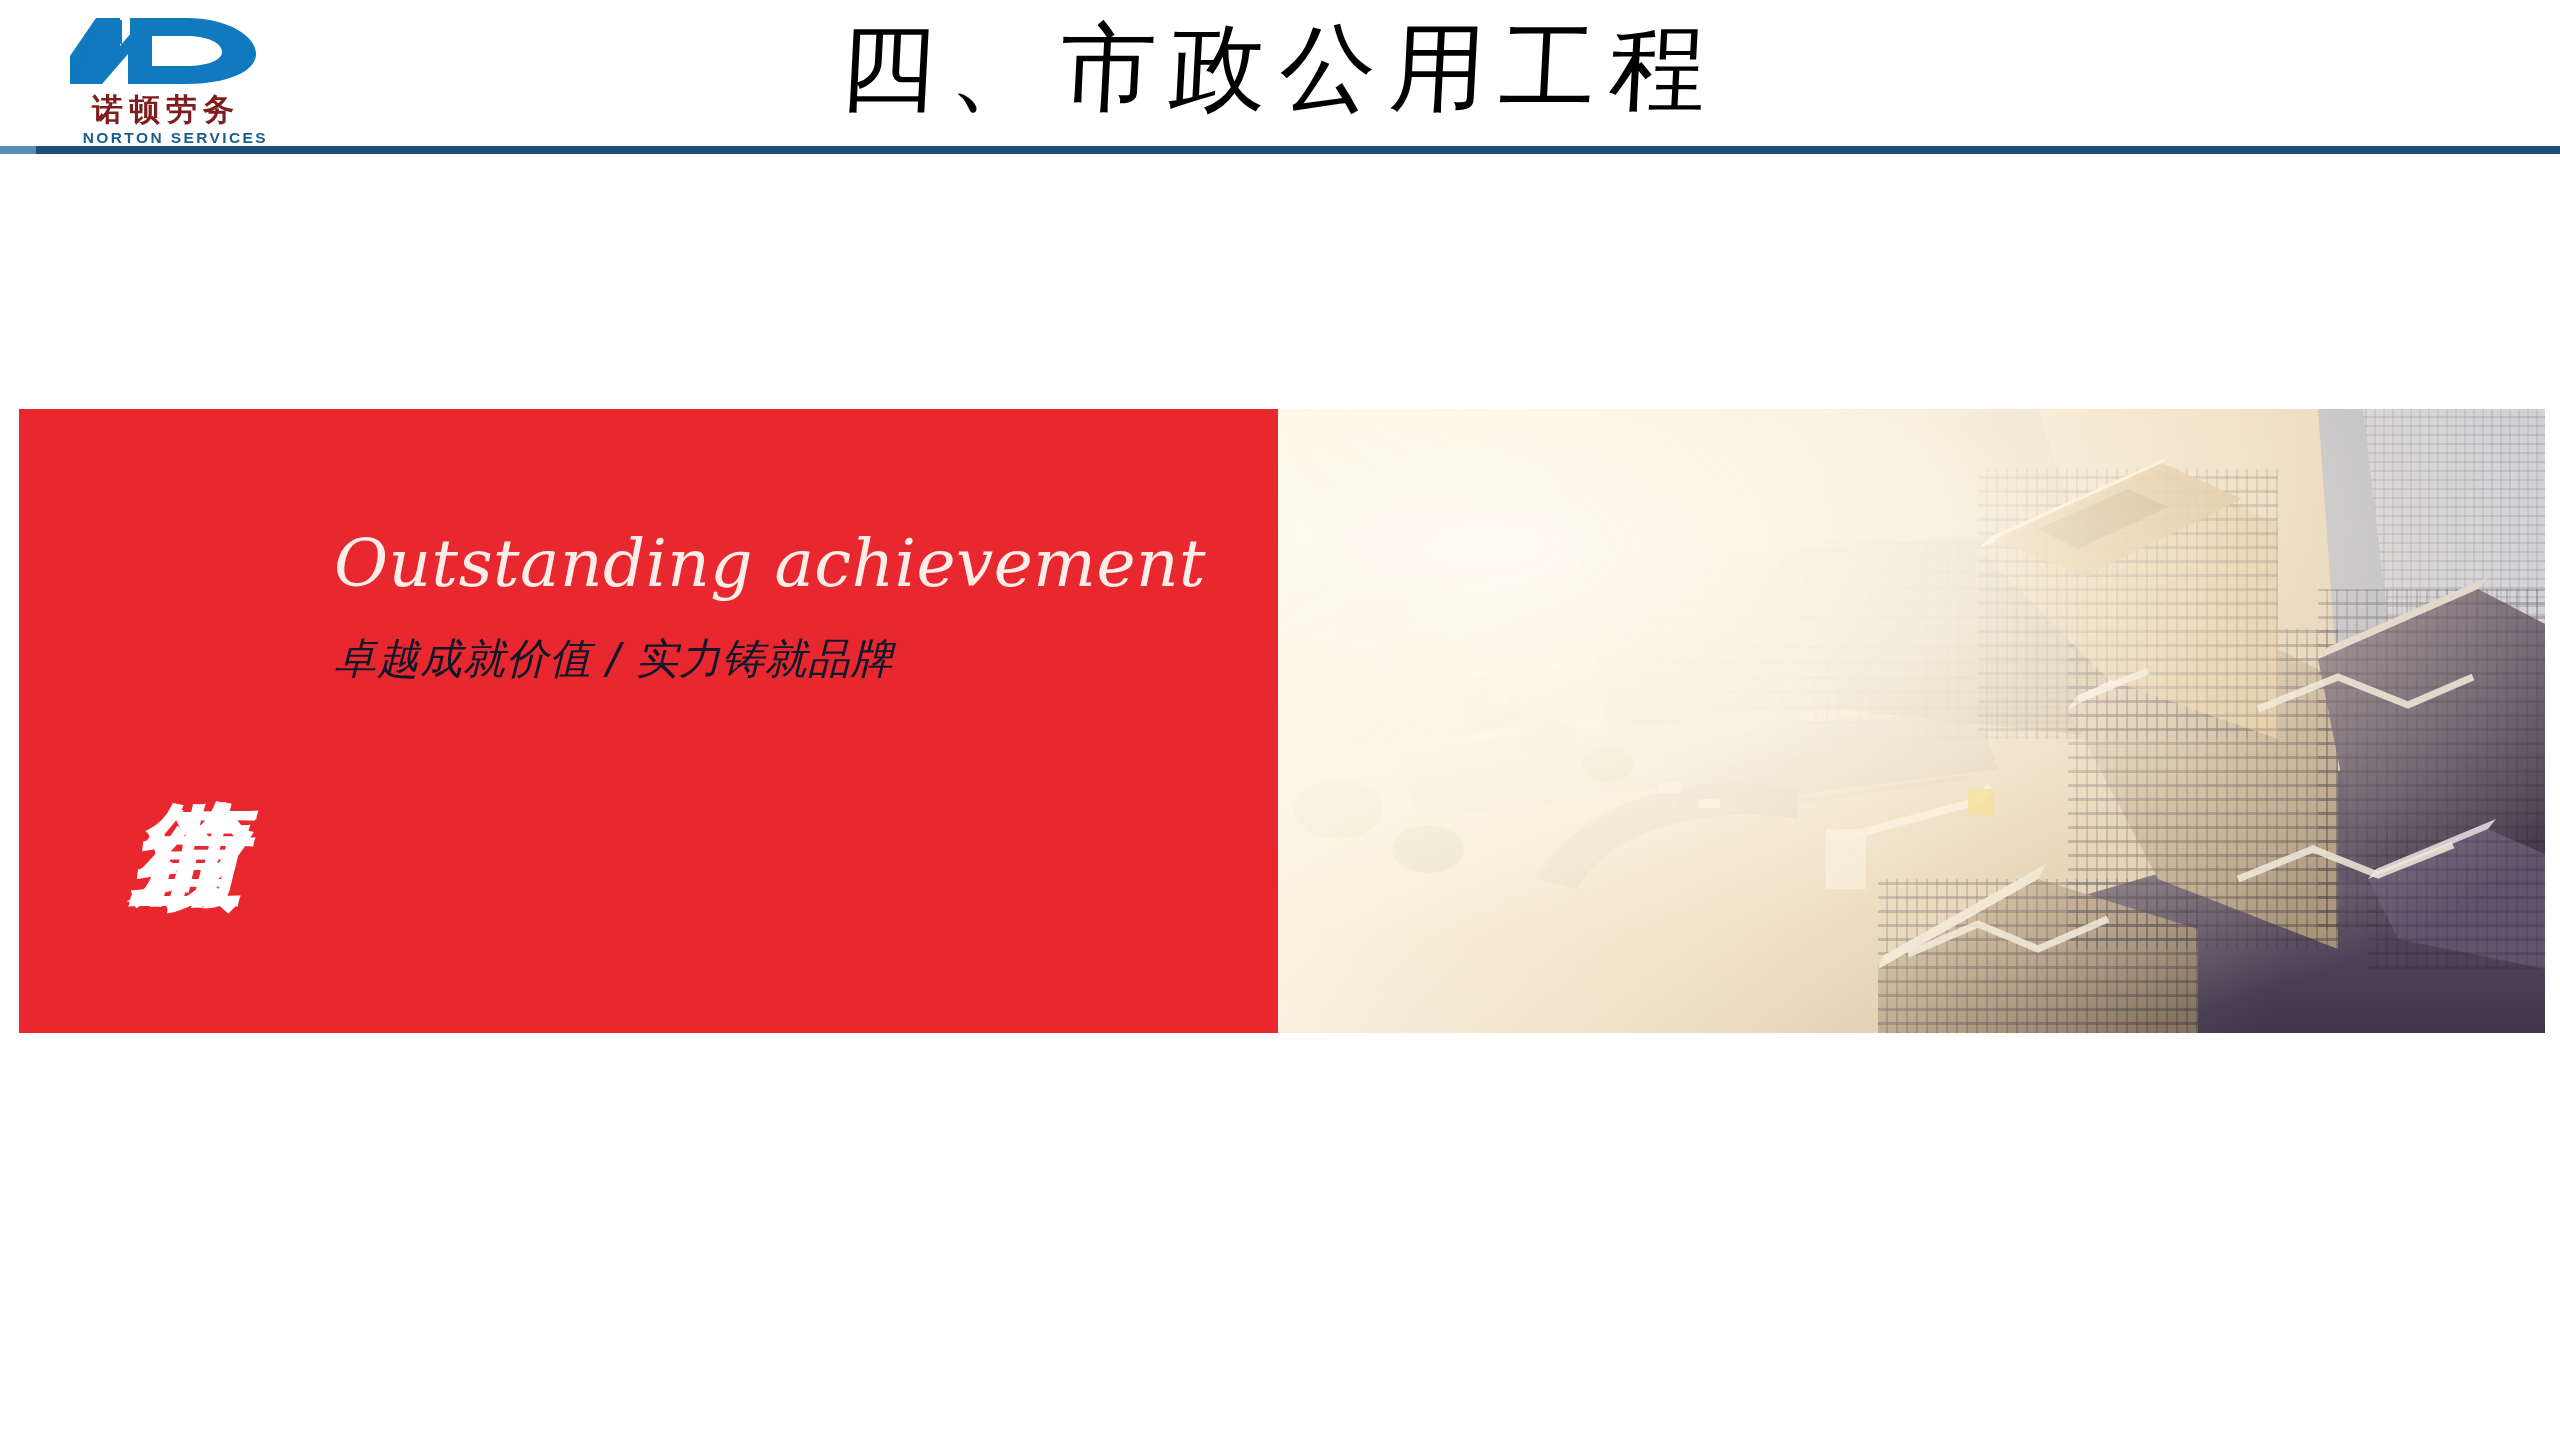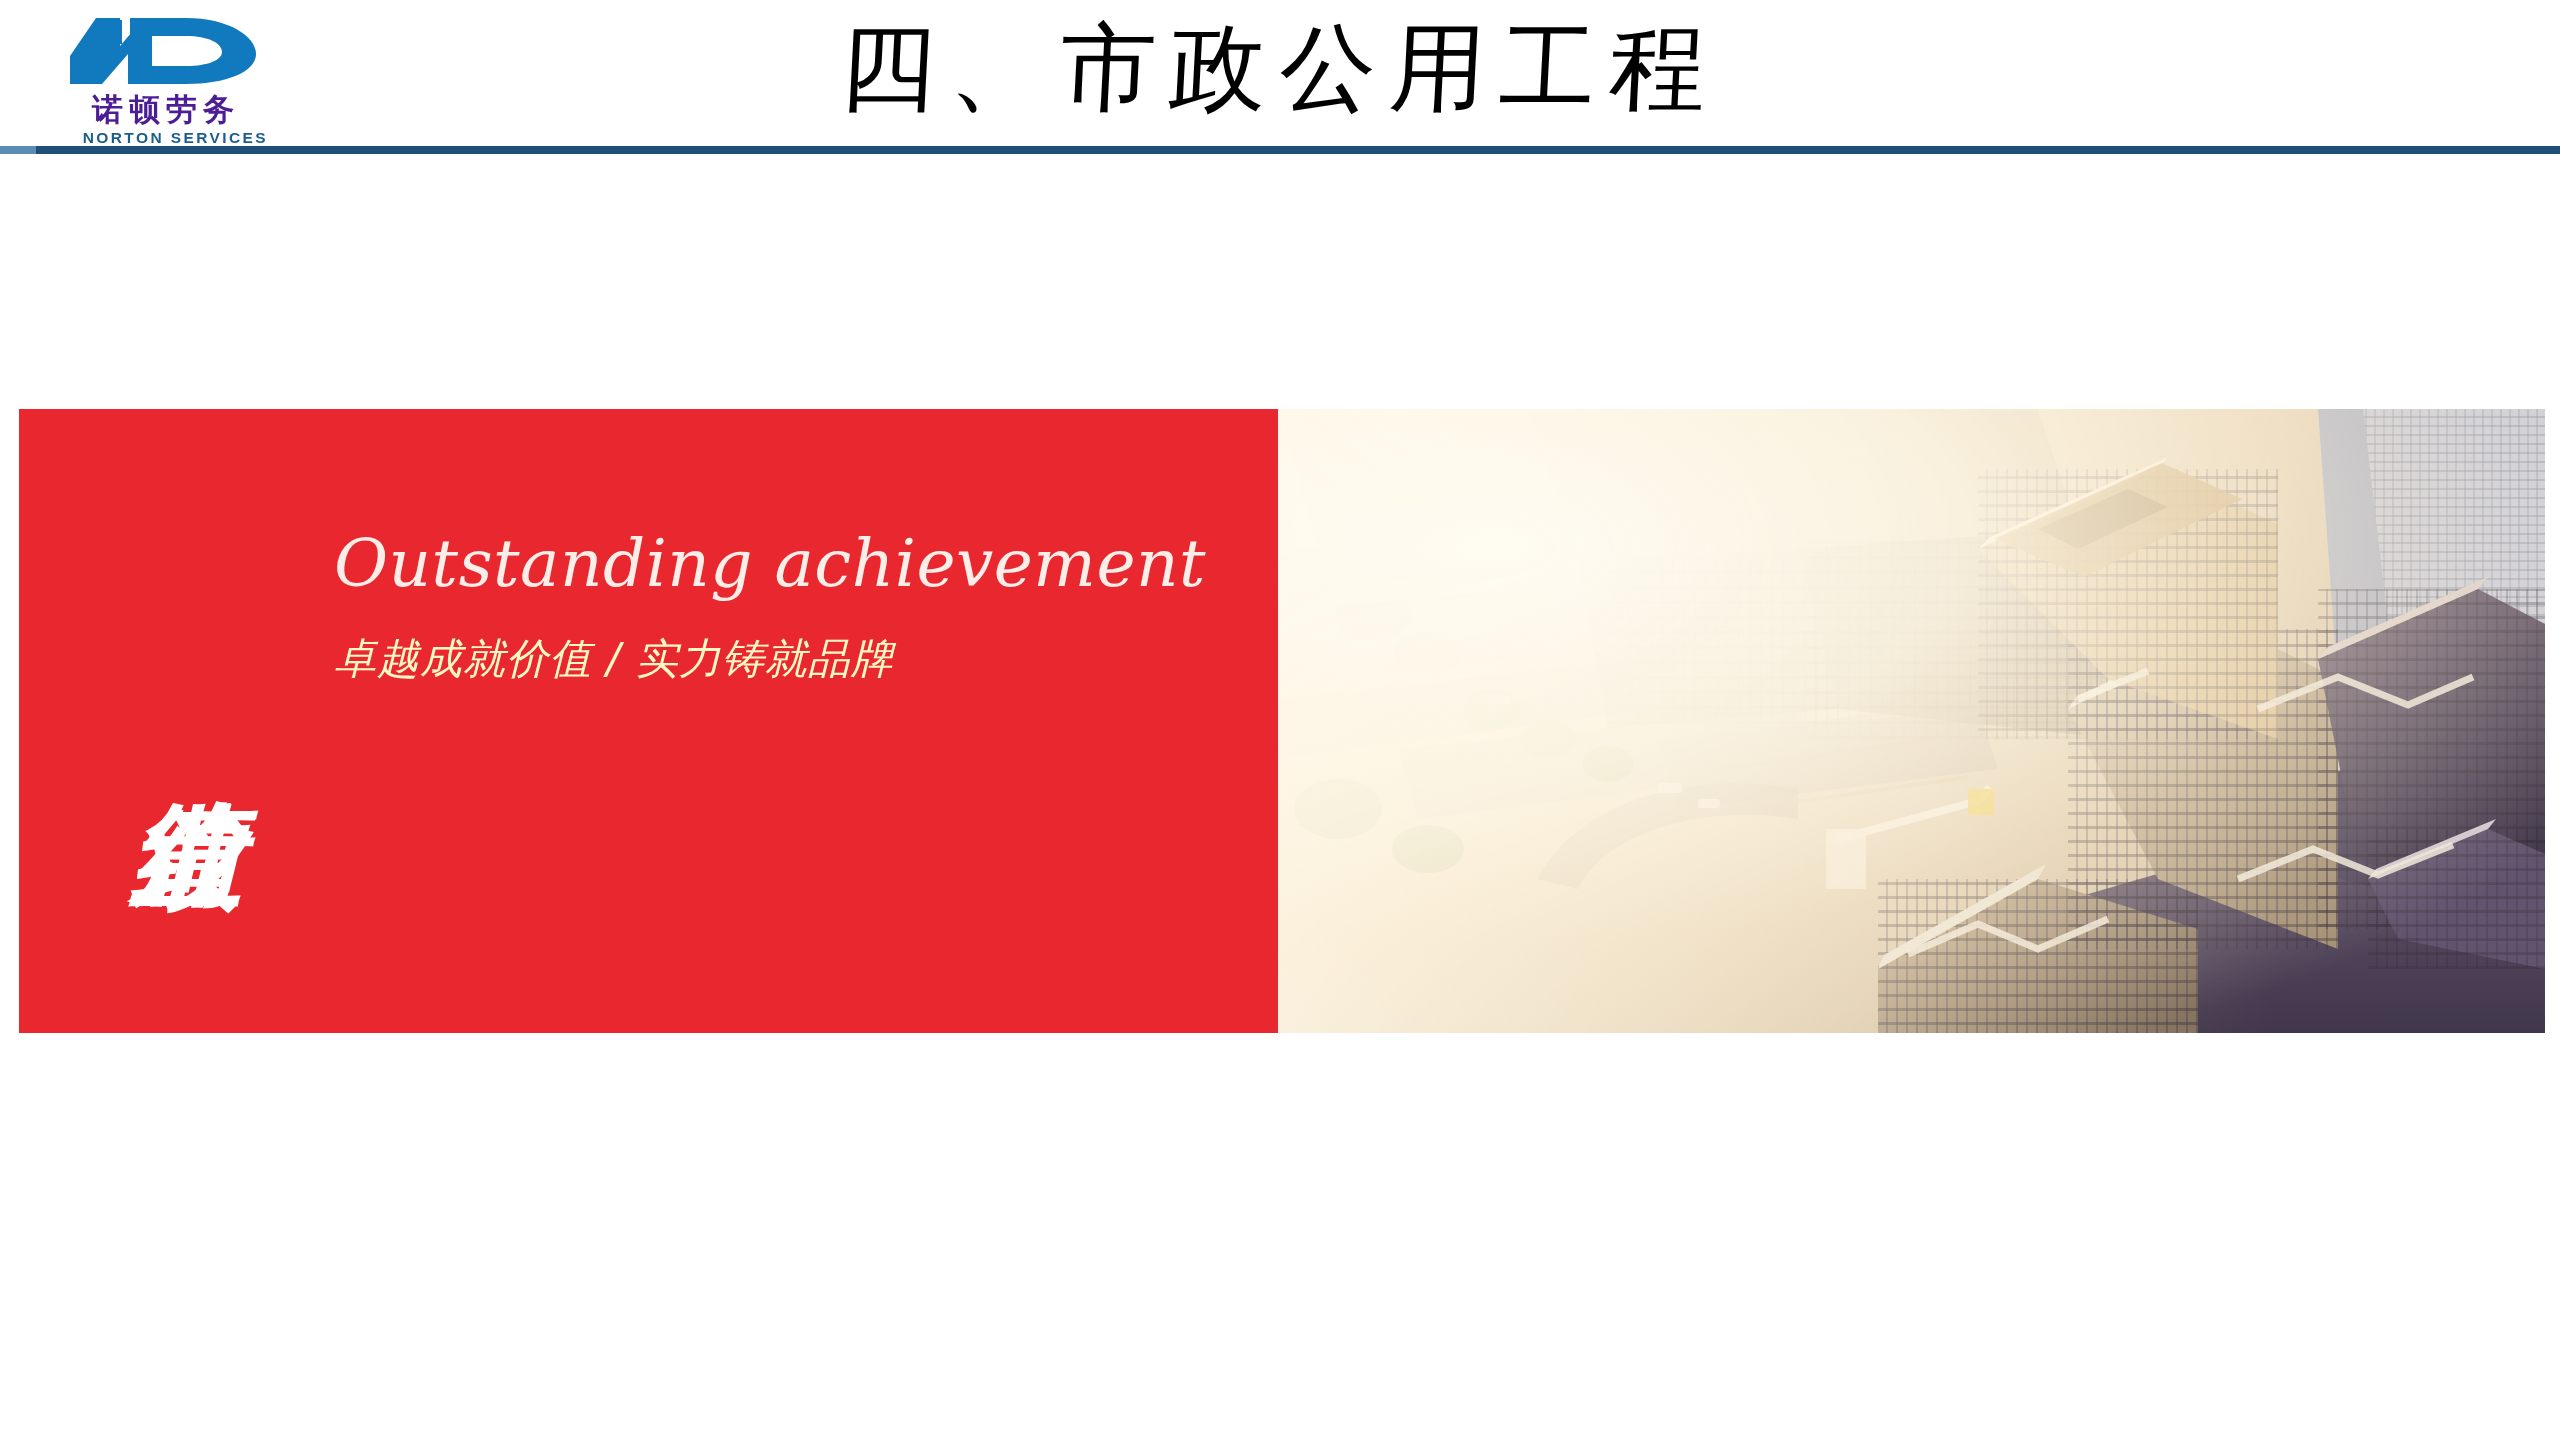--- a/index.html
+++ b/index.html
@@ -47,21 +47,21 @@
     height: 82px;
   }
   .logo-cn {
     position: absolute;
     left: 13px;
     top: 86px;
     width: 202px;
     font-size: 31px;
     font-weight: 700;
     letter-spacing: 6px;
-    color: #4c1d95;
+    color: #7f1d1d;
     line-height: 1;
     text-align: center;
     font-family: "DejaVu Sans", sans-serif;
     white-space: nowrap;
   }
   .logo-en {
     position: absolute;
     left: 12px;
     top: 122px;
     width: 204px;
@@ -158,21 +158,21 @@
     color: #FBEDE8;
     font-family: "DejaVu Serif", "Liberation Serif", serif;
     font-weight: 400;
     font-size: 66px;
     line-height: 74px;
     letter-spacing: 0.5px;
     white-space: nowrap;
   }
   .banner-cn-line {
     margin-top: 32px;
-    color: #fef9c3;
+    color: #0f172a;
     font-family: "DejaVu Sans", sans-serif;
     font-weight: 400;
     font-size: 42px;
     line-height: 52px;
     letter-spacing: 1px;
     white-space: nowrap;
   }
 
   
   .banner-photo {

